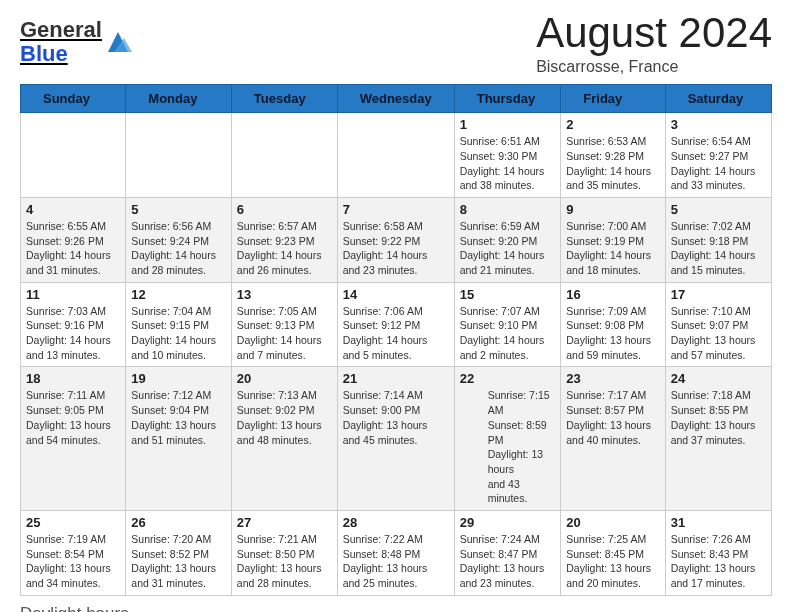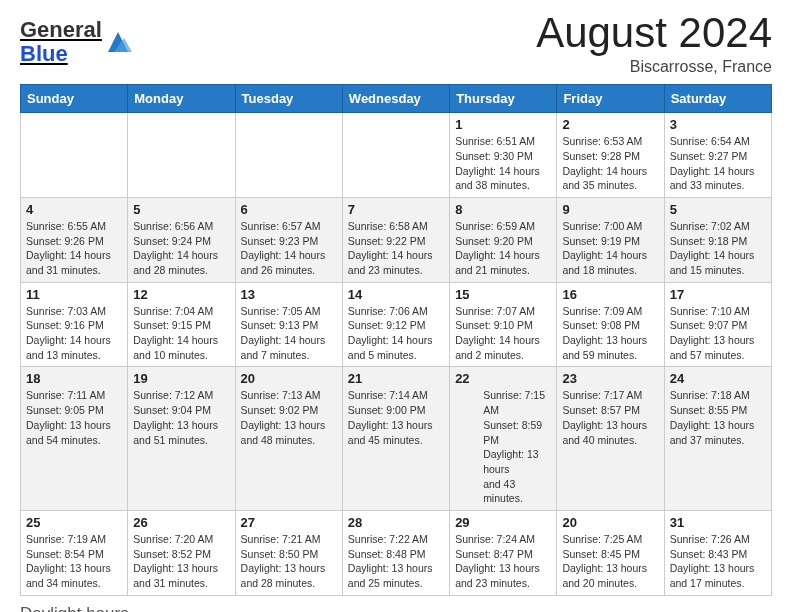--- a/index.html
+++ b/index.html
@@ -28,43 +28,42 @@
       text-decoration: underline;
     }
     .logo-general { color: #333; }
     .logo-blue { color: #1d4ed8; }
     .logo-icon {
       width: 28px;
       height: 28px;
       margin-left: 2px;
     }
     .title-block {
-      text-align: right;
     }
     .month-title {
       font-size: 42px;
       font-weight: 300;
       color: #222;
       line-height: 1.1;
     }
     .location-title {
       font-size: 16px;
       color: #444;
       margin-top: 2px;
     }
     .calendar {
       width: 100%;
       border-collapse: collapse;
       font-size: 11px;
     }
     .calendar th {
       background: #2679c5;
-      color: #ffffff;
+      color: #0f172a;
       text-align: left;
-      padding: 6px 6px;
+      padding: 6px 22px;
       font-size: 13px;
       font-weight: bold;
       border: 1px solid #1a5fa0;
     }
     .calendar td {
       border: 1px solid #ccc;
       vertical-align: top;
       padding: 4px 5px;
       width: 107px;
       min-height: 80px;

